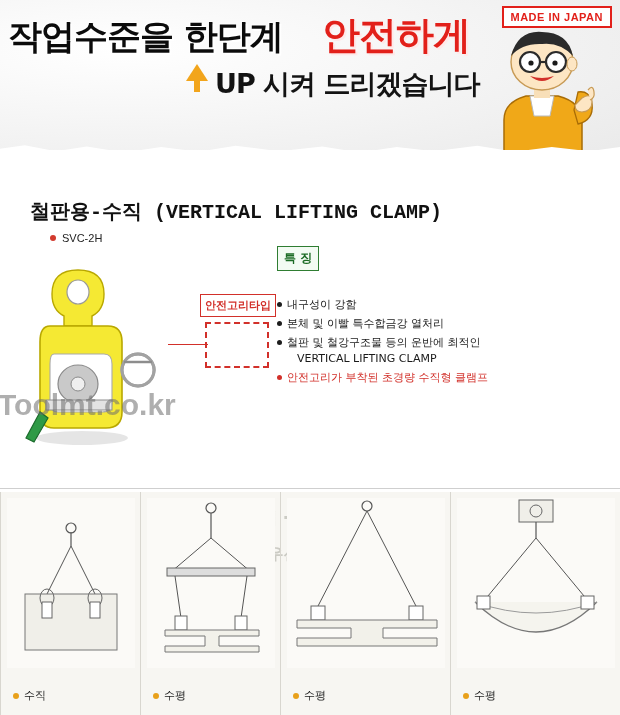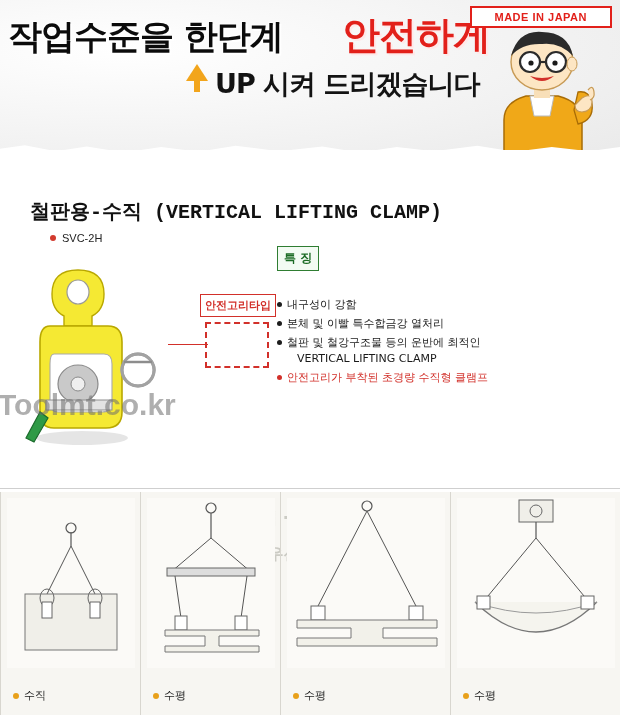--- a/index.html
+++ b/index.html
@@ -36,21 +36,20 @@
     letter-spacing:-1px;
     font-family:"DejaVu Sans", sans-serif;
     text-shadow:2px 2px 0 #fff, -1px -1px 0 #fff;
   }
   .kor-red{
     position:absolute;left:322px;top:10px;
     font-size:38px;font-weight:bold;color:#e2201a;
     letter-spacing:-1px;
     font-family:"DejaVu Sans", sans-serif;
     text-shadow:2px 2px 0 #ffe9e9;
-    margin-left:20px;
   }
   .kor-line2{
     position:absolute;left:215px;top:66px;
     font-size:27px;font-weight:bold;color:#131313;
     letter-spacing:-1px;
     font-family:"DejaVu Sans", sans-serif;
   }
   .up-arrow{
     position:absolute;left:186px;top:64px;
     width:0;height:0;
@@ -60,21 +59,21 @@
   }
   .up-arrow-stem{
     position:absolute;left:194px;top:80px;width:6px;height:12px;background:#f2a51c;
   }
   .made-in-japan{
     position:absolute;right:8px;top:6px;
     border:2px solid #e2201a;
     color:#e2201a;
     font-weight:bold;
     font-size:11px;
-    padding:3px 23px;
+    padding:3px 7px;
     letter-spacing:.5px;
     background:#fff;
   }
   
   .char{position:absolute;right:18px;top:28px;width:120px;height:140px;}
   
   .prod-title{
     position:absolute;left:30px;top:198px;
     font-size:20px;font-weight:bold;color:#111;
     font-family:Liberation Mono, monospace;

